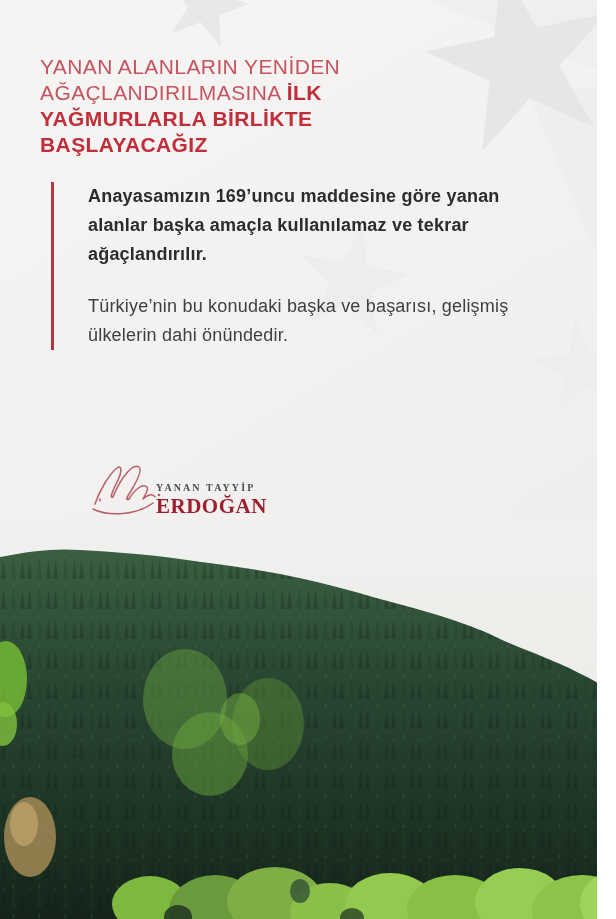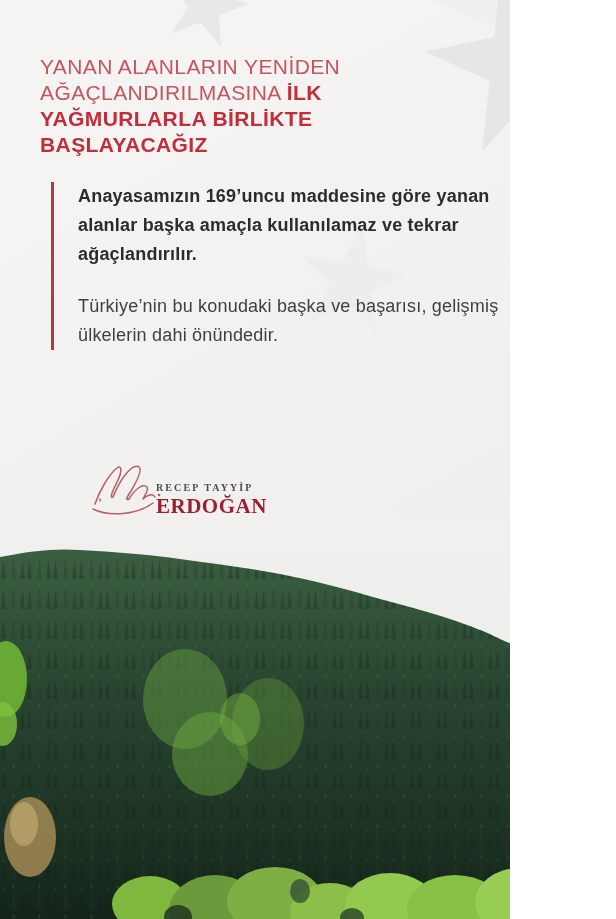--- a/index.html
+++ b/index.html
@@ -1,31 +1,31 @@
 <!DOCTYPE html>
 <html><head>
 <meta charset="utf-8">
 <style>
   html,body{margin:0;padding:0;background:#ffffff;}
   .page{
-    position:relative;width:510px;height:919px;overflow:hidden;
+    position:relative;width:597px;height:919px;overflow:hidden;
     background:linear-gradient(150deg,#f6f5f4 0%,#f2f1f0 45%,#ecebea 100%);
     font-family:"Liberation Sans",sans-serif;
   }
   .watermark{position:absolute;left:0;top:0;pointer-events:none;}
   .title{
     position:absolute;left:40px;top:54px;width:430px;
     font-size:21px;line-height:26px;letter-spacing:0.4px;
     white-space:pre-line;
   }
   .title .t-regular{color:#c5545e;font-weight:400;}
   .title .t-bold{color:#c02e3b;font-weight:700;}
   .quote{
     position:absolute;left:51px;top:182px;width:505px;
-    border-left:3px solid #b23844;padding-left:24px;box-sizing:border-box;
+    border-left:3px solid #b23844;padding-left:34px;box-sizing:border-box;
   }
   .quote p{
     margin:0 0 23px 0;font-size:18px;line-height:29px;
     color:#3f3f41;white-space:pre-line;letter-spacing:0.2px;
   }
   .quote p.lead{font-weight:700;color:#2c2c2e;}
   .quote p:last-child{margin-bottom:0;}
   .sig{position:absolute;left:88px;top:456px;width:200px;height:80px;}
   .sig-scribble{position:absolute;left:0;top:2px;}
   .sig-text{position:absolute;left:68px;top:26px;width:118px;}
@@ -83,21 +83,21 @@
   <div class="sig">
     <svg class="sig-scribble" width="80" height="62" viewBox="0 0 80 62">
       <g stroke="#b4575f" stroke-width="1.5" fill="none" stroke-linecap="round" stroke-linejoin="round" opacity="0.95">
         <path d="M7,46 C11,34 21,16 29,10 C34,6 34,14 30,22 C25,32 21,41 25,39 C33,19 45,5 51,9 C55,12 49,23 43,33 C39,39 37,43 41,41 C47,31 55,25 59,29 C61,32 57,37 55,41 C59,37 65,35 67,39"></path>
         <path d="M5,51 C21,59 49,57 65,45"></path>
         <path d="M12,41 L12,43"></path>
       </g>
       <circle cx="71" cy="37" r="1.3" fill="#b4575f"></circle>
     </svg>
     <div class="sig-text">
-      <div class="sig-names">RECEP TAYYİP</div>
+      <div class="sig-names">YANAN TAYYİP</div>
       <div class="sig-surname">ERDOĞAN</div>
       <div class="sig-role">TÜRKİYE CUMHURBAŞKANI</div>
     </div>
   </div>
 
   <svg class="photo" width="616" height="400" viewBox="0 0 616 400">
     <defs>
       <linearGradient id="sky" x1="0" y1="0" x2="0" y2="1">
         <stop offset="0" stop-color="#f1f0ef"></stop>
         <stop offset="0.55" stop-color="#ebece8"></stop>

